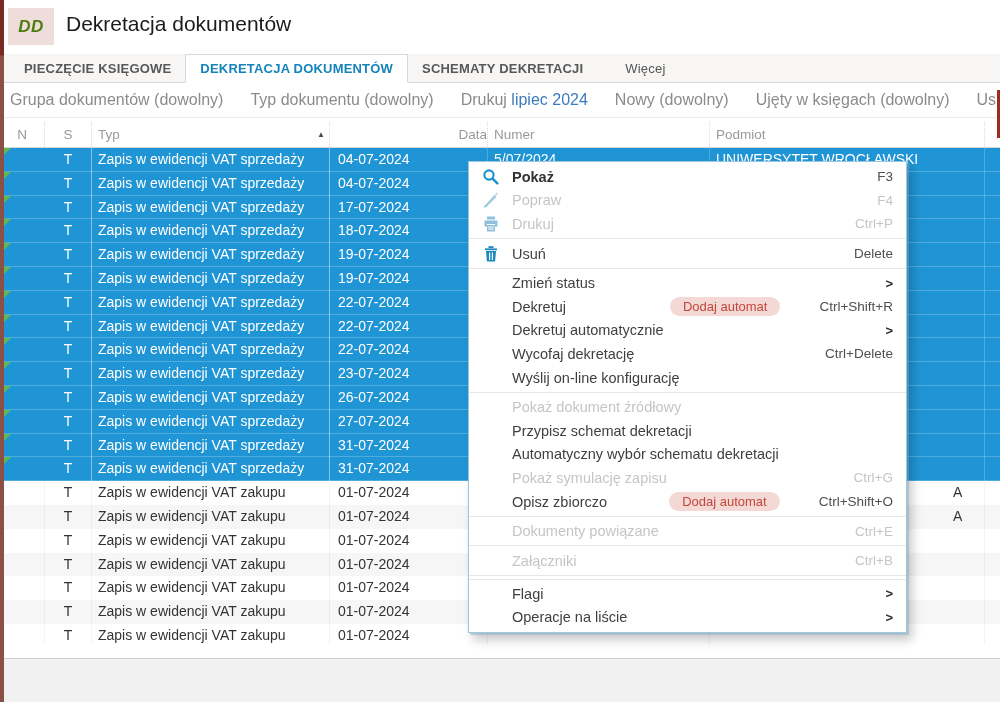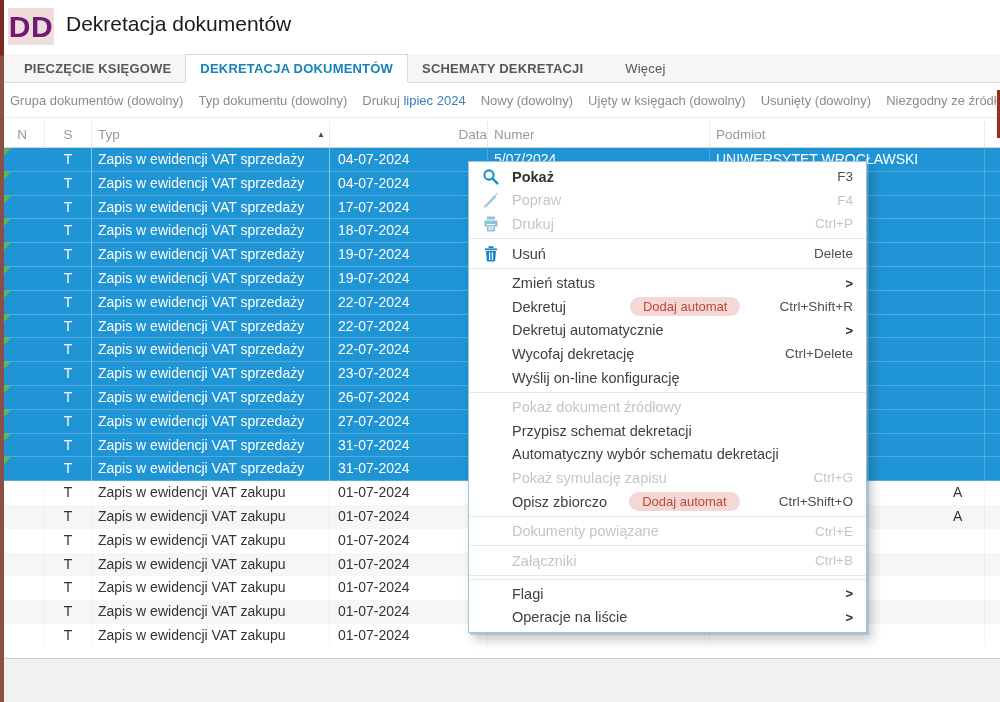--- a/index.html
+++ b/index.html
@@ -4,34 +4,34 @@
 <title>Dekretacja dokumentów</title>
 <style>
   html,body{margin:0;padding:0;background:#e9e9e9;}
   .screen{position:relative;width:1000px;height:702px;background:#ffffff;overflow:hidden;
           font-family:"Liberation Sans",sans-serif;-webkit-font-smoothing:antialiased;}
   
   .left-strip{position:absolute;left:0;top:0;width:4px;height:100%;
               background:linear-gradient(#7a2a24 0px,#7a2a24 55px,#8a5046 56px,#8a5046 100%);z-index:60;}
   
   .app-header{position:absolute;left:4px;top:0;right:0;height:54px;background:#fff;}
-  .logo{position:absolute;left:4px;top:8px;width:46px;height:37px;background:#eeddda;color:#701a75;
-        display:flex;align-items:center;justify-content:center;font-size:30px;font-weight:bold;letter-spacing:.5px;}
+  .logo{position:absolute;left:4px;top:8px;width:46px;height:37px;background:#eeddda;color:#4d7c0f;
+        display:flex;align-items:center;justify-content:center;font-size:17px;font-weight:bold;letter-spacing:.5px;font-style:italic;}
   .page-title{position:absolute;left:62px;top:12px;font-size:21px;color:#1b1b1b;}
   
   .tabbar{position:absolute;left:4px;right:0;top:54px;height:28px;background:#f7f6f5;
           border-bottom:1px solid #d8d8d8;display:flex;align-items:stretch;padding-left:6px;}
   .tab{display:flex;align-items:center;padding:0 14px;font-size:13px;font-weight:700;color:#585858;
        letter-spacing:.2px;cursor:default;}
   .tab.active{background:#fff;color:#1584bc;border:1px solid #d8d8d8;border-bottom:1px solid #ffffff;
               margin-bottom:-1px;}
   .tab.more{font-weight:400;color:#555;margin-left:14px;}
   
   .filterbar{position:absolute;left:4px;right:0;top:83px;height:34px;background:#fff;display:flex;
-             align-items:center;gap:15px;padding-left:6px;font-size:13px;color:#8b8b8b;
+             align-items:center;gap:27px;padding-left:6px;font-size:16px;color:#8b8b8b;
              white-space:nowrap;overflow:hidden;border-bottom:1px solid #ececec;}
   .filter{flex:none;}
   .filter .val{color:#3c7bbe;}
   .edge-marker{position:absolute;right:0;top:90px;width:3px;height:48px;background:#9e2b22;z-index:70;}
   
   .thead{position:absolute;left:0;right:0;top:122px;height:25px;background:#fff;
          border-bottom:1px solid #d4d4d4;color:#9a9a9a;font-size:13.5px;z-index:1;}
   .hcell{position:absolute;top:0;height:25px;line-height:25px;box-sizing:border-box;
          border-right:1px dotted #d9d9d9;overflow:hidden;}
   .hcell .sort{float:right;font-size:8px;color:#4a4a4a;margin-right:4px;line-height:25px;}
@@ -52,21 +52,21 @@
   .c-podmiot{left:710px;width:275px;padding-left:6px;}
   .row.sel .c-s,.row.sel .c-typ{border-right:1px solid rgba(255,255,255,.45);}
   .row.sel .c-data,.row.sel .c-numer,.row.sel .c-podmiot{border-right:1px solid rgba(255,255,255,.2);}
   .row.plain .cell{border-right:1px solid rgba(0,0,0,.045);}
   .flag{position:absolute;left:1px;top:0;width:0;height:0;
         border-left:10px solid #62b84e;border-bottom:10px solid transparent;}
   .tail{position:absolute;left:953px;top:0;height:23.8px;line-height:23.8px;color:#333;}
   
   .below-table{position:absolute;left:0;right:0;top:658px;bottom:0;background:#f1f1f1;border-top:1px solid #cfcfcf;}
   
-  .context-menu{position:absolute;left:468px;top:161px;width:399px;box-sizing:border-box;background:#fff;
+  .context-menu{position:absolute;left:468px;top:161px;width:439px;box-sizing:border-box;background:#fff;
                 border:1px solid #9cc7de;padding:3px 0;z-index:50;
                 box-shadow:2px 2px 0 rgba(130,170,195,.45),5px 7px 10px rgba(0,0,0,.22);}
   .mi{display:flex;align-items:center;height:23.6px;padding:0 13px 0 10px;font-size:14.5px;color:#3f3f3f;}
   .mi .mi-icon{width:24px;height:19px;margin-right:9px;flex:none;display:flex;align-items:center;justify-content:center;}
   .mi .mi-label{white-space:nowrap;}
   .mi.bold .mi-label{font-weight:700;color:#333;}
   .mi.disabled .mi-label,.mi.disabled .mi-shortcut{color:#c5c5c5;}
   .mi-shortcut{margin-left:auto;font-size:13.5px;color:#4f4f4f;white-space:nowrap;}
   .mi-shortcut.after-badge{margin-left:17px;}
   .mi-badge{margin-left:auto;margin-right:22px;background:#f3d8d5;color:#c2473c;font-size:13px;

